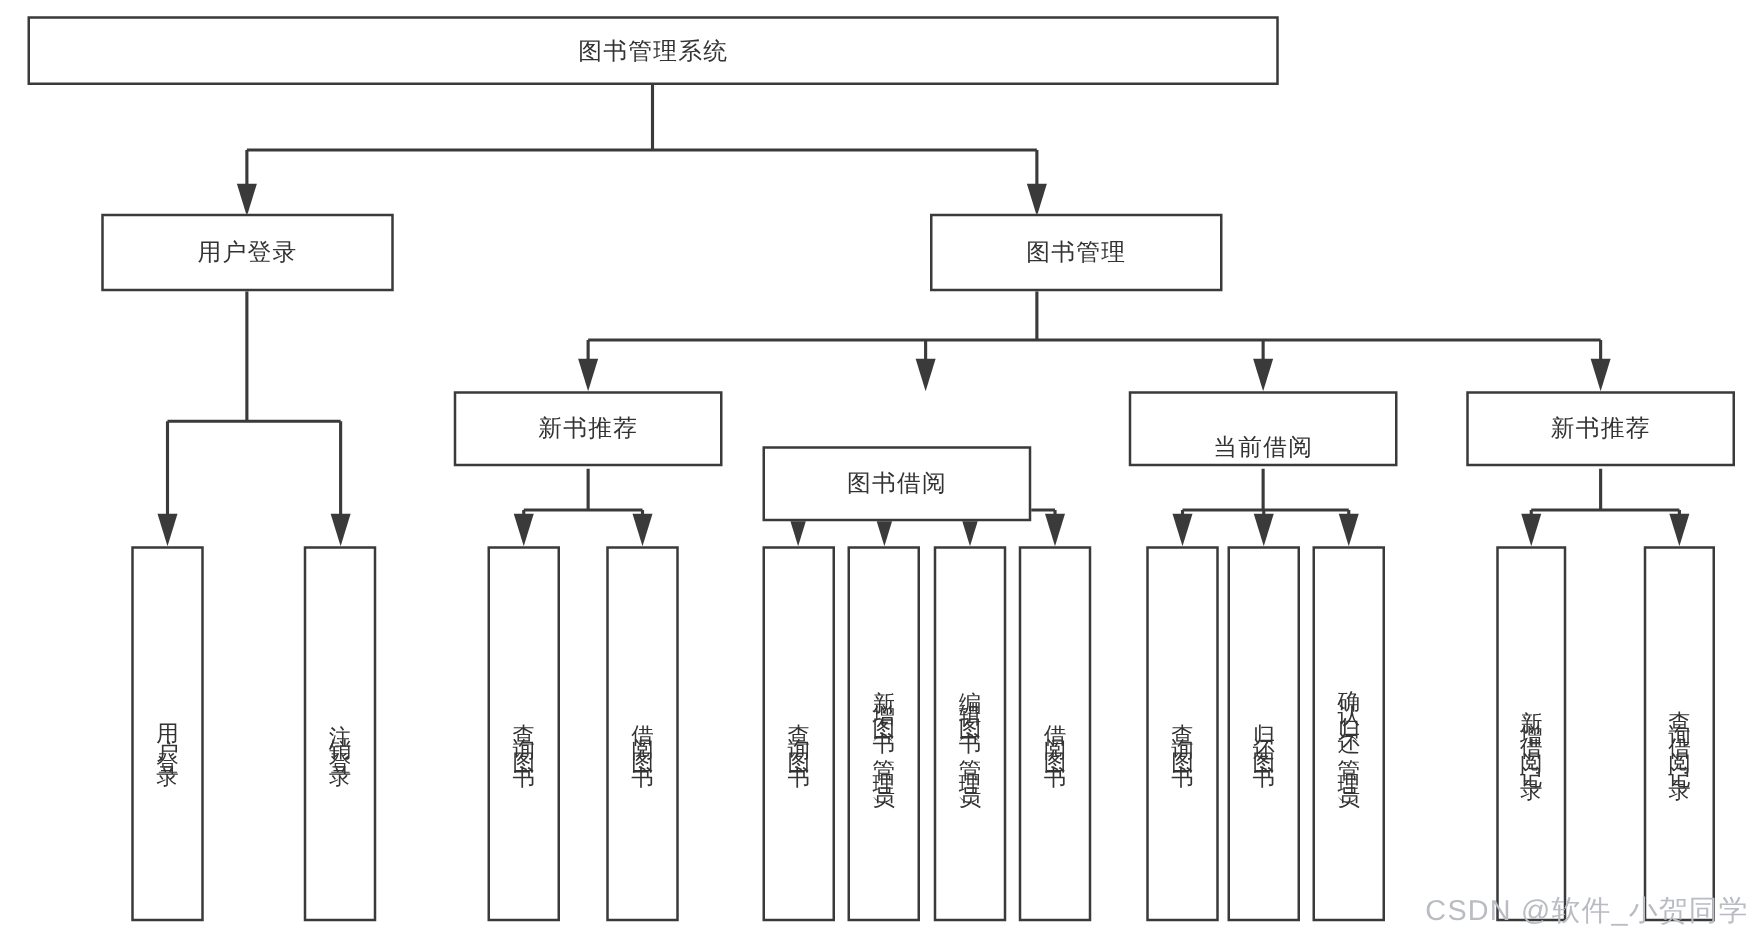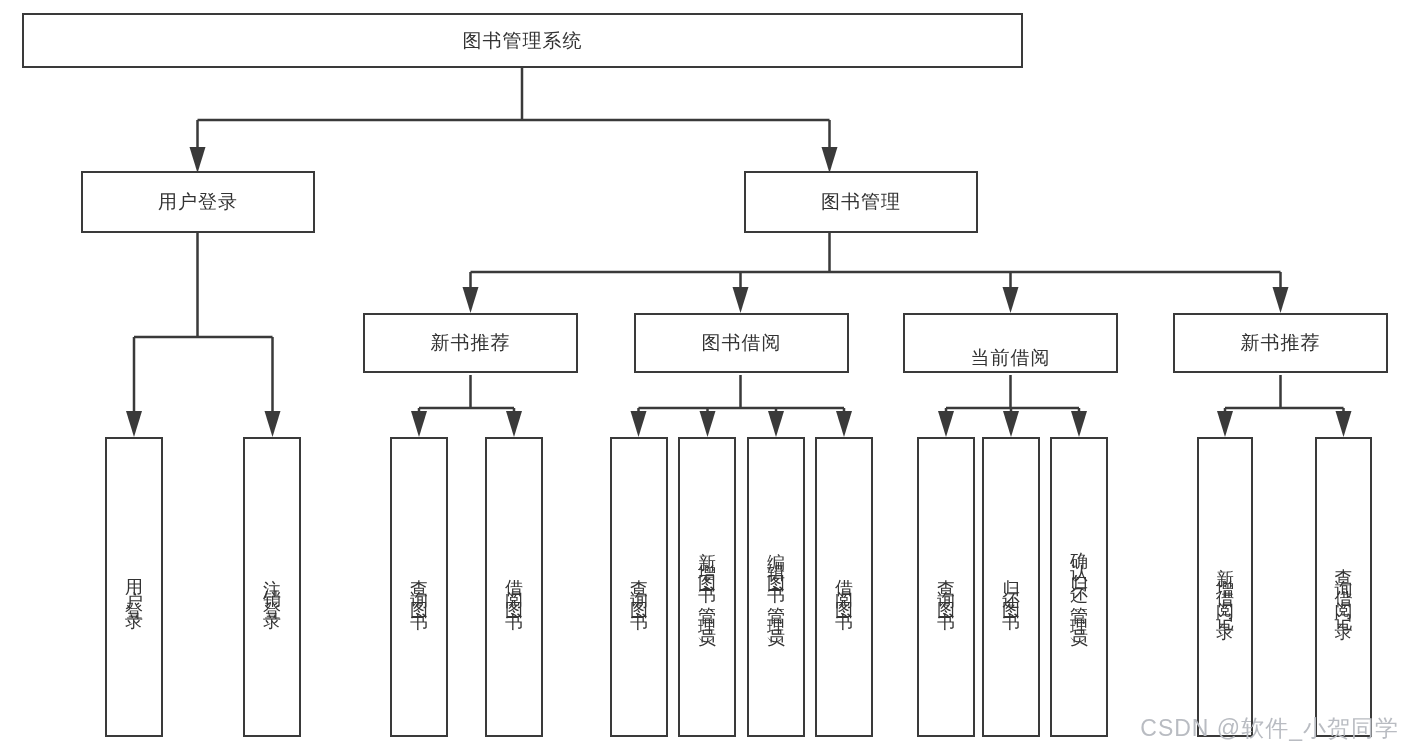--- a/index.html
+++ b/index.html
@@ -107,21 +107,21 @@
   <div class="node lv1" style="left:81px;">
     <span class="lbl">用户登录</span>
   </div>
   <div class="node lv1" style="left:720px;margin-left:24px;">
     <span class="lbl">图书管理</span>
   </div>
 
   <div class="node lv2" style="left:363px;">
     <span class="lbl">新书推荐</span>
   </div>
-  <div class="node lv2" style="left:634px;">
+  <div class="node lv2" style="left:610px;margin-top:44px;">
     <span class="lbl">图书借阅</span>
   </div>
   <div class="node lv2" style="left:903px;align-items:flex-end;">
     <span class="lbl">当前借阅</span>
   </div>
   <div class="node lv2" style="left:1173px;">
     <span class="lbl">新书推荐</span>
   </div>
 
   <div class="node leaf" style="left:105px;">

